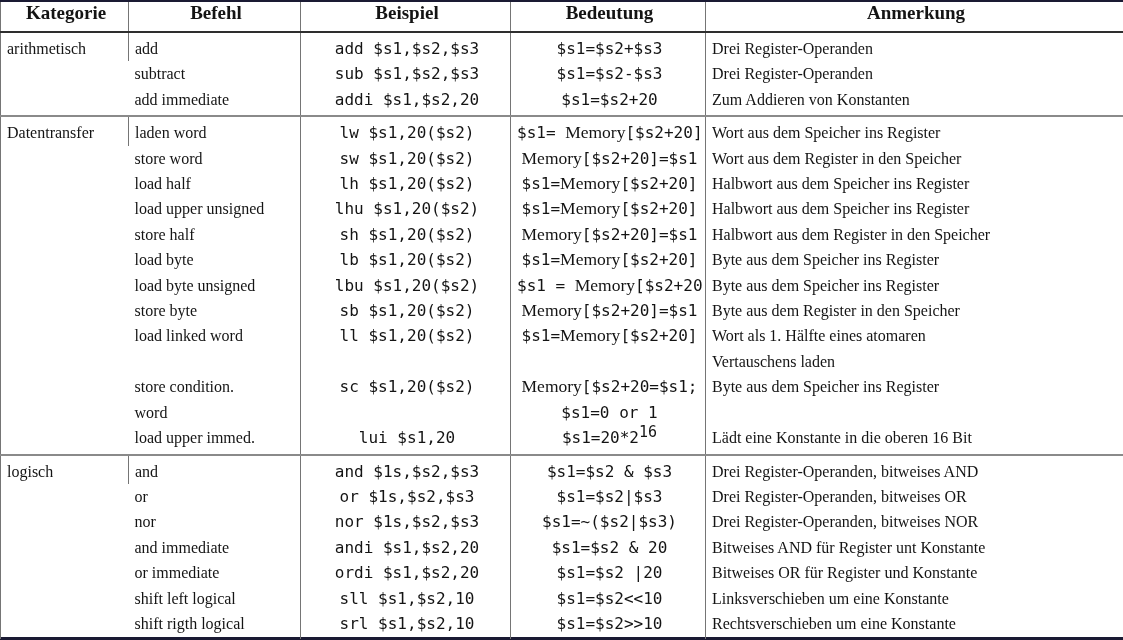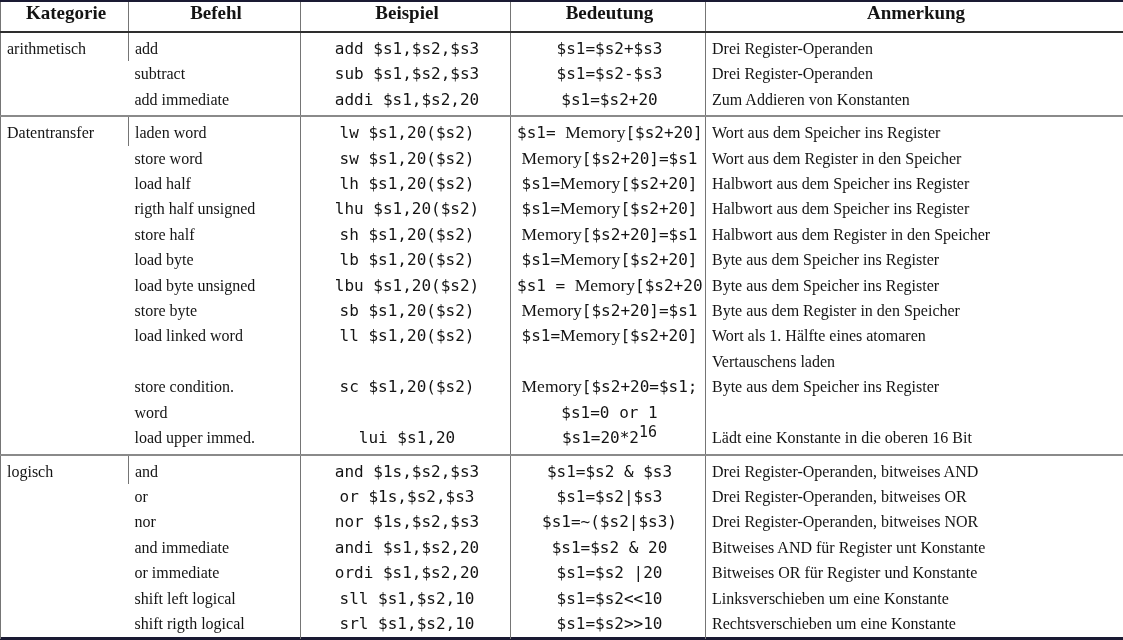--- a/index.html
+++ b/index.html
@@ -135,21 +135,21 @@
           </td>
           <td class="mono">
             <div class="line">$s1=<span class="serif-inline">Memory</span>[$s2+20]</div>
           </td>
           <td class="serif">
             <div class="line">Halbwort aus dem Speicher ins Register</div>
           </td>
         </tr>
         <tr>
           <td class="serif">
-            <div class="line">rigth half unsigned</div>
+            <div class="line">load upper unsigned</div>
           </td>
           <td class="mono">
             <div class="line">lhu $s1,20($s2)</div>
           </td>
           <td class="mono">
             <div class="line">$s1=<span class="serif-inline">Memory</span>[$s2+20]</div>
           </td>
           <td class="serif">
             <div class="line">Halbwort aus dem Speicher ins Register</div>
           </td>

